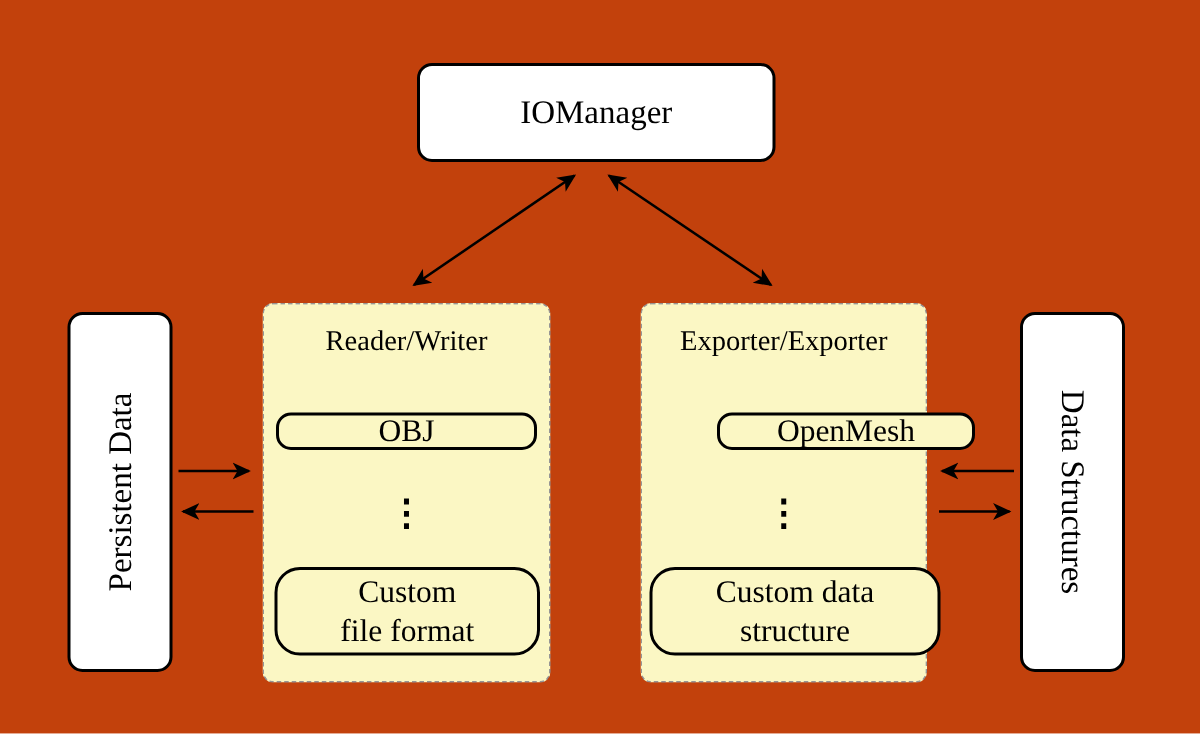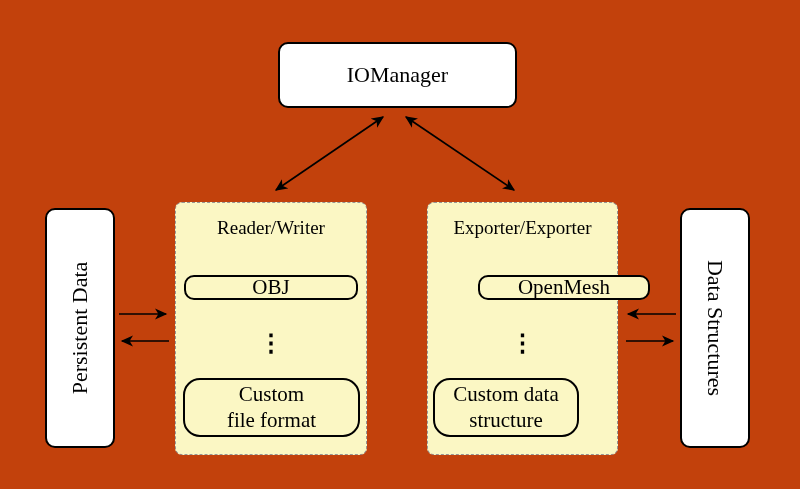--- a/index.html
+++ b/index.html
@@ -87,21 +87,21 @@
     text-align: center;
     font-size: 21px;
     line-height: 1.22;
     white-space: pre-line;
   }
   .subnode.top    { top: 72px; height: 25px; }
   .subnode.bottom { top: 175px; height: 59px; border-radius: 17px; }
   .panel.left  .subnode.top    { left: 8px;  width: 174px; }
   .panel.left  .subnode.bottom { left: 7px;  width: 177px; }
   .panel.right .subnode.top    { left: 14px; width: 172px; margin-left: 36px; }
-  .panel.right .subnode.bottom { left: 5px;  width: 146px; }
+  .panel.right .subnode.bottom { left: 5px;  width: 194px; }
   .vdots {
     position: absolute;
     left: 0; right: 0;
     top: 128px;
     text-align: center;
     font-size: 24px;
     font-weight: bold;
     line-height: 1;
   }
 </style>

